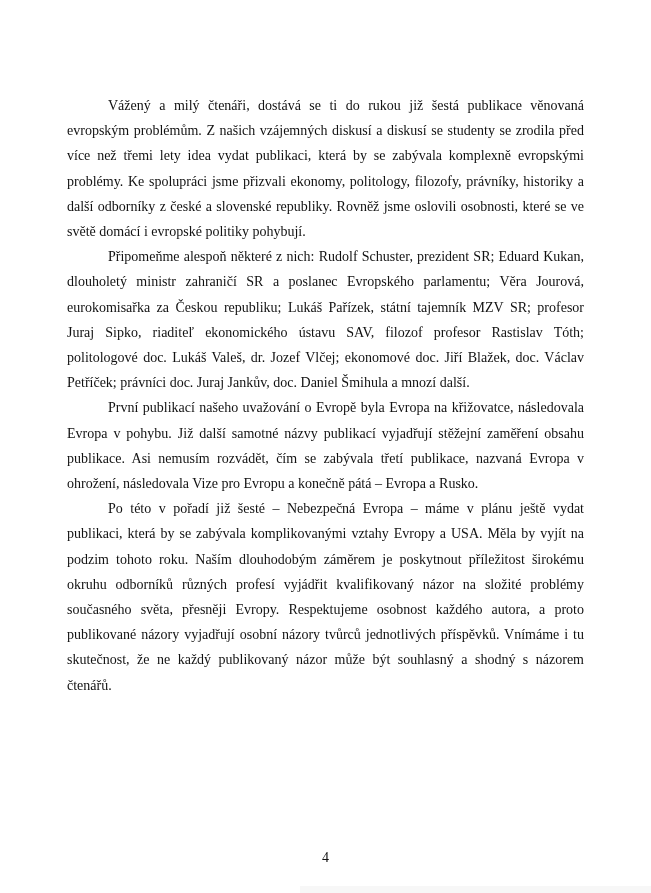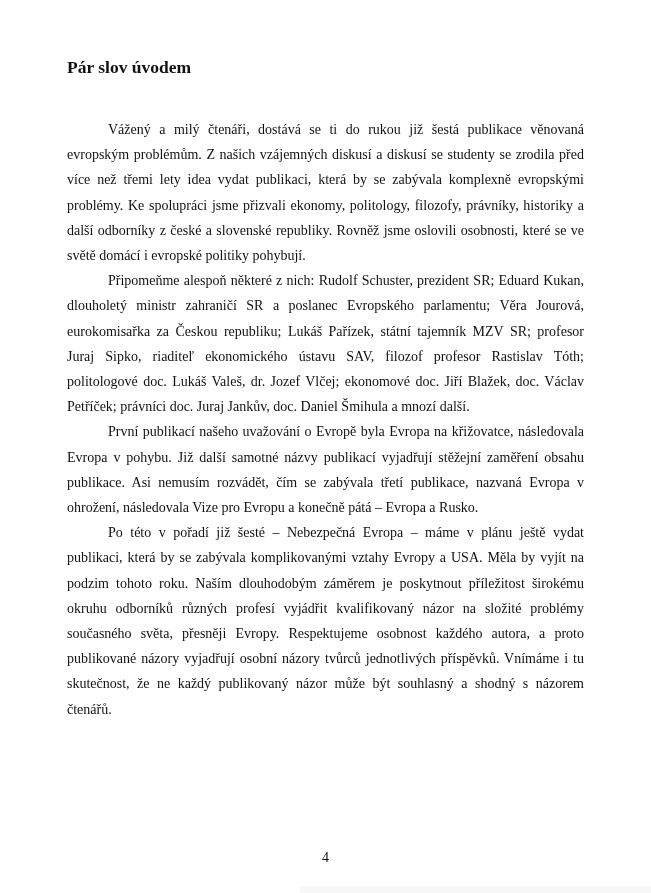--- a/index.html
+++ b/index.html
@@ -54,21 +54,20 @@
       top: 886px;
       width: 351px;
       height: 7px;
       background: #f7f7f7;
     }
   </style>
 </head>
 <body>
 
 <div class="page">
-  <h1 class="heading">Pár slov úvodem</h1>
   <div class="body-text">
     <p class="para">Vážený a milý čtenáři, dostává se ti do rukou již šestá publikace věnovaná evropským problémům. Z našich vzájemných diskusí a diskusí se studenty se zrodila před více než třemi lety idea vydat publikaci, která by se zabývala komplexně evropskými problémy. Ke spolupráci jsme přizvali ekonomy, politology, filozofy, právníky, historiky a další odborníky z české a slovenské republiky. Rovněž jsme oslovili osobnosti, které se ve světě domácí i evropské politiky pohybují.</p>
     <p class="para">Připomeňme alespoň některé z nich: Rudolf Schuster, prezident SR; Eduard Kukan, dlouholetý ministr zahraničí SR a poslanec Evropského parlamentu; Věra Jourová, eurokomisařka za Českou republiku; Lukáš Pařízek, státní tajemník MZV SR; profesor Juraj Sipko, riaditeľ ekonomického ústavu SAV, filozof profesor Rastislav Tóth; politologové doc. Lukáš Valeš, dr. Jozef Vlčej; ekonomové doc. Jiří Blažek, doc. Václav Petříček; právníci doc. Juraj Jankův, doc. Daniel Šmihula a mnozí další.</p>
     <p class="para">První publikací našeho uvažování o Evropě byla Evropa na křižovatce, následovala Evropa v pohybu. Již další samotné názvy publikací vyjadřují stěžejní zaměření obsahu publikace. Asi nemusím rozvádět, čím se zabývala třetí publikace, nazvaná Evropa v ohrožení, následovala Vize pro Evropu a konečně pátá – Evropa a Rusko.</p>
     <p class="para">Po této v pořadí již šesté – Nebezpečná Evropa – máme v plánu ještě vydat publikaci, která by se zabývala komplikovanými vztahy Evropy a USA. Měla by vyjít na podzim tohoto roku. Naším dlouhodobým záměrem je poskytnout příležitost širokému okruhu odborníků různých profesí vyjádřit kvalifikovaný názor na složité problémy současného světa, přesněji Evropy. Respektujeme osobnost každého autora, a proto publikované názory vyjadřují osobní názory tvůrců jednotlivých příspěvků. Vnímáme i tu skutečnost, že ne každý publikovaný názor může být souhlasný a shodný s názorem čtenářů.</p>
   </div>
 </div>
 
 <div class="page-number">4</div>
 <div class="bottom-strip"></div>

